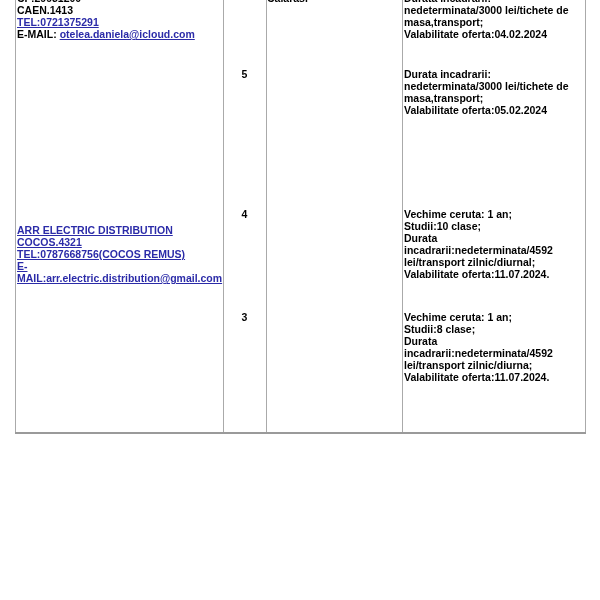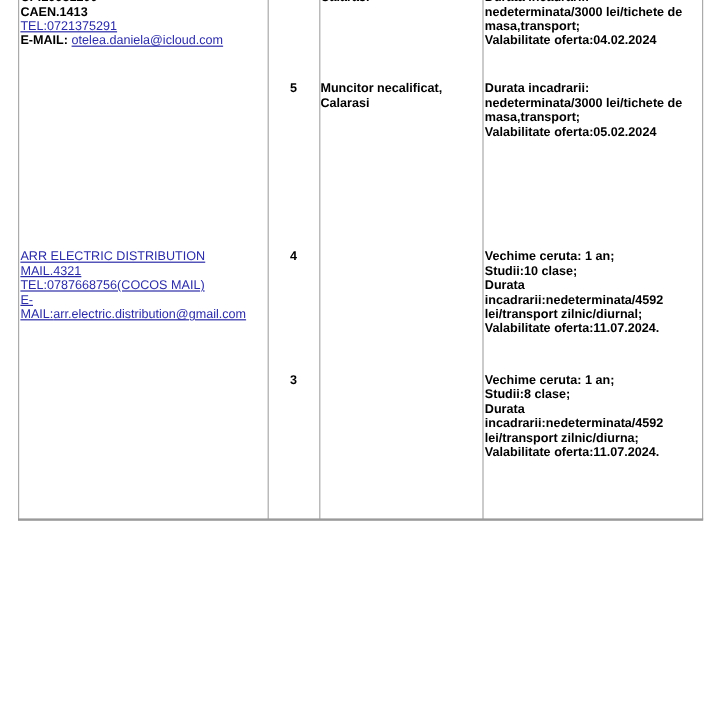--- a/index.html
+++ b/index.html
@@ -13,22 +13,22 @@
     font-size:10.5px;
     color:#000000;
   }
   .vline{position:absolute;top:0;width:1px;height:433px;background:#aaaaaa;}
   .hline{position:absolute;left:15px;width:571px;height:2px;background:#9a9a9a;}
   .cell{position:absolute;line-height:12px;}
   .ml{white-space:pre-line;}
   .num{text-align:center;}
   .ln{line-height:12px;}
   .black{color:#000000;text-decoration:none;}
-  .link{color:#2b2ba8;text-decoration:underline;font-weight:normal;cursor:pointer;}
-  .link-normal{color:#2b2ba8;text-decoration:underline;font-weight:normal;cursor:pointer;text-align:right;}
+  .link{color:#2b2ba8;text-decoration:underline;font-weight:bold;cursor:pointer;}
+  .link-normal{color:#2b2ba8;text-decoration:underline;font-weight:bold;cursor:pointer;text-align:right;}
   .email-gap{margin-left:3px;text-align:center;}
 </style>
 </head>
 <body>
 
 <div class="page">
 
   <div class="vline" style="left:15px"></div>
   <div class="vline" style="left:223px"></div>
   <div class="vline" style="left:266px"></div>
@@ -46,31 +46,29 @@
   </div>
 
   <div class="cell ml" style="left:267px;top:-20px;width:134px">Muncitor necalificat,
 Calarasi</div>
   <div class="cell ml" style="left:404px;top:-8px;width:181px">Durata incadrarii:
 nedeterminata/3000 lei/tichete de
 masa,transport;
 Valabilitate oferta:04.02.2024</div>
 
   <div class="cell num" style="left:223px;top:68px;width:43px">5</div>
-  <div class="cell ml" style="left:267px;top:68px;width:134px">Muncitor necalificat,
-Calarasi</div>
   <div class="cell ml" style="left:404px;top:68px;width:181px">Durata incadrarii:
 nedeterminata/3000 lei/tichete de
 masa,transport;
 Valabilitate oferta:05.02.2024</div>
 
-  <div class="cell" style="left:17px;top:208px;width:204px">
+  <div class="cell" style="left:17px;top:224px;width:204px">
     <div class="ln"><a class="link">ARR ELECTRIC DISTRIBUTION</a></div>
-    <div class="ln"><a class="link">MAIL.4321</a></div>
-    <div class="ln"><a class="link">TEL:0787668756(COCOS MAIL)</a></div>
+    <div class="ln"><a class="link">COCOS.4321</a></div>
+    <div class="ln"><a class="link">TEL:0787668756(COCOS REMUS)</a></div>
     <div>
       <span class="link ml">E-
 MAIL:</span><a class="link-normal">arr.electric.distribution@gmail.com</a>
     </div>
   </div>
 
   <div class="cell num" style="left:223px;top:208px;width:43px">4</div>
   <div class="cell ml" style="left:404px;top:208px;width:181px">Vechime ceruta: 1 an;
 Studii:10 clase;
 Durata

